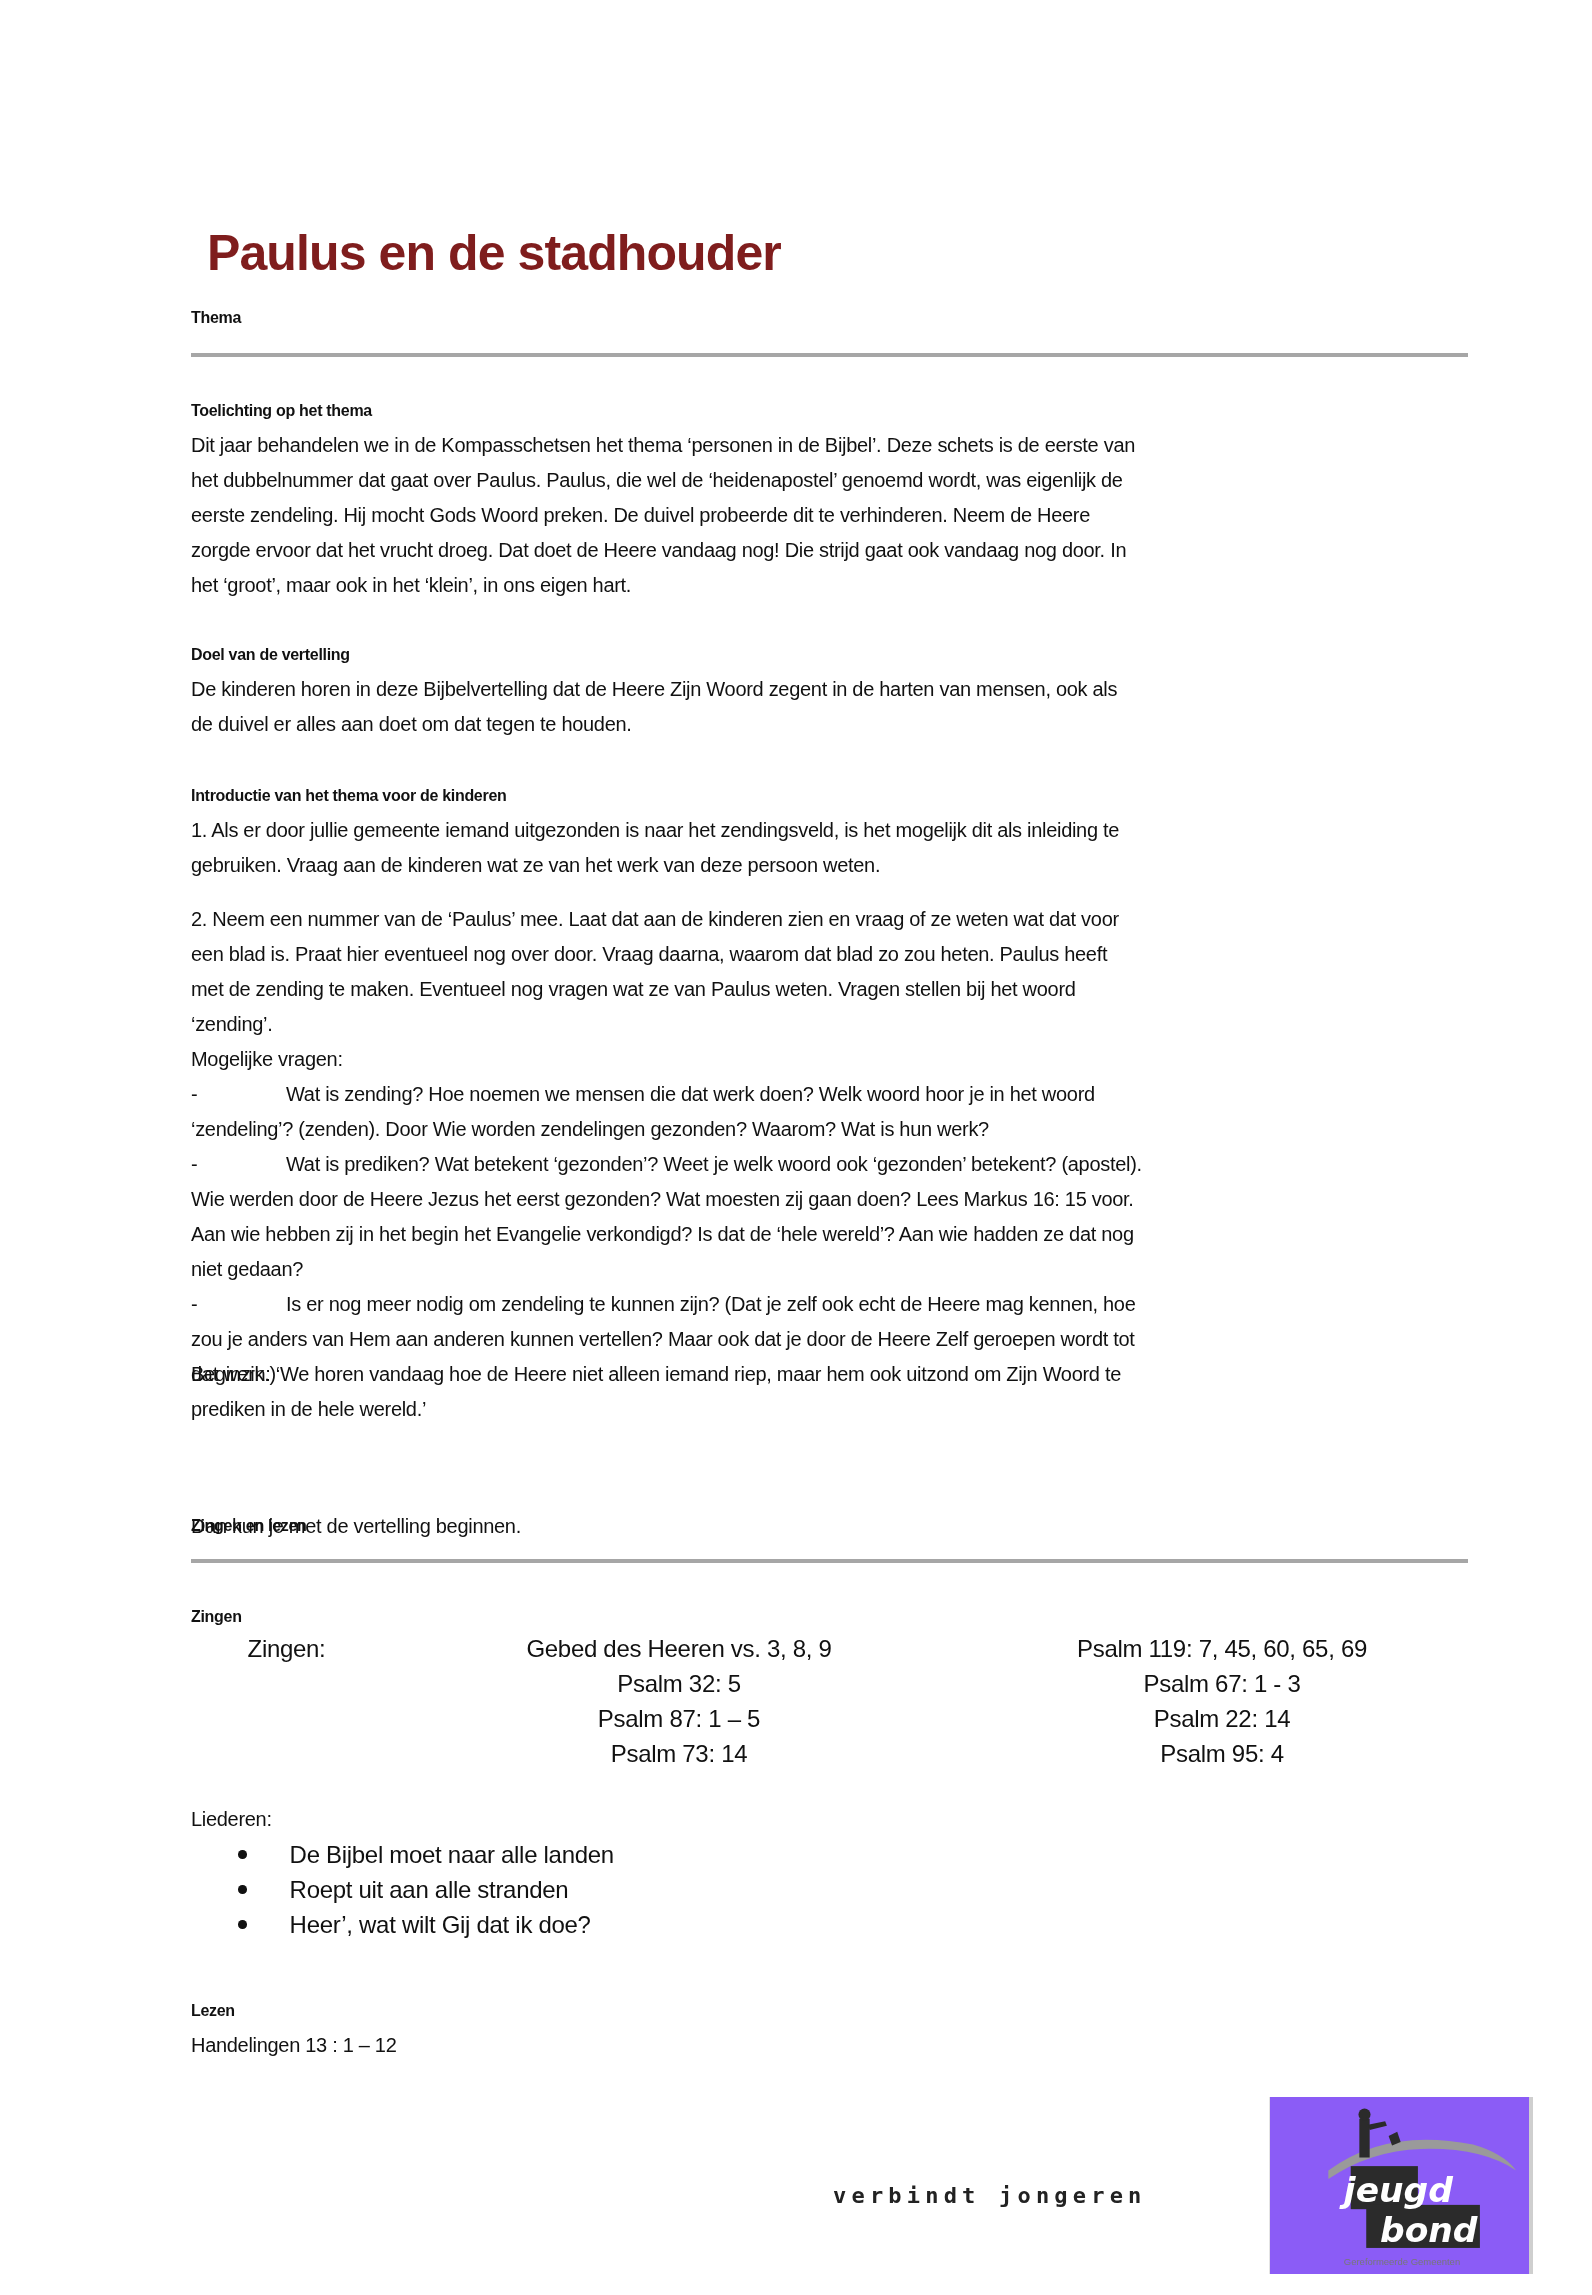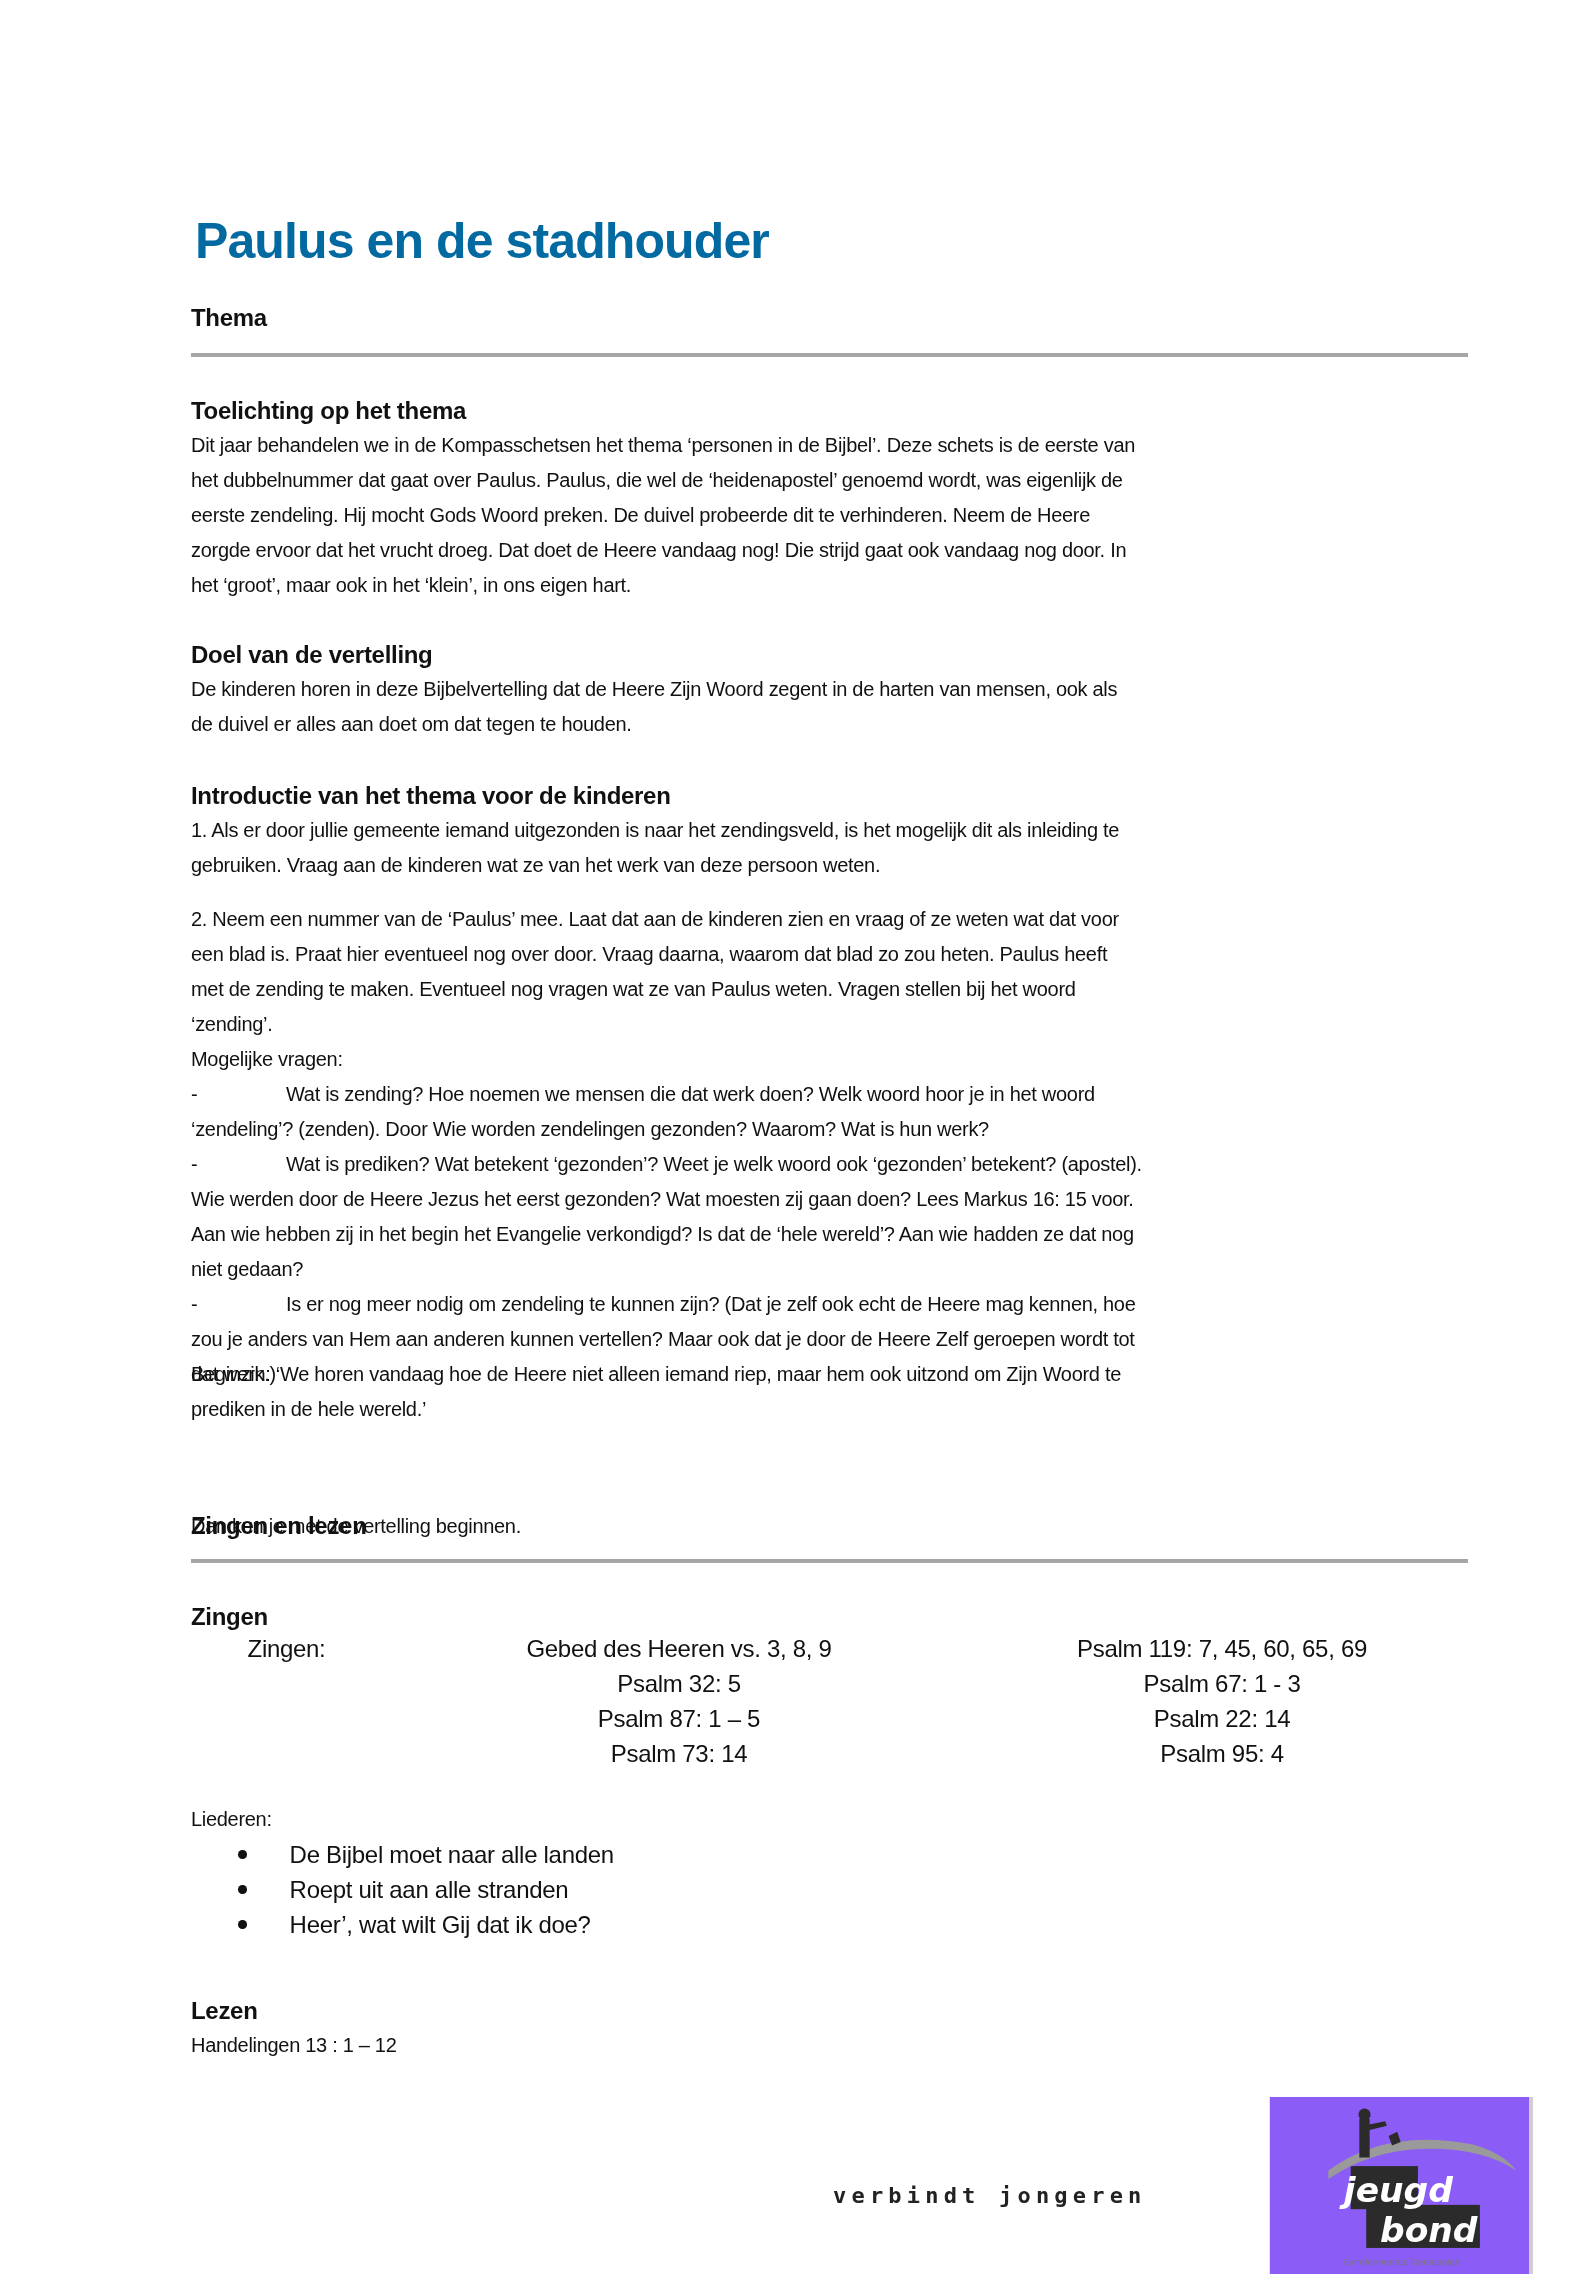--- a/index.html
+++ b/index.html
@@ -3,25 +3,25 @@
 <meta charset="utf-8">
 <style>
   html, body { margin: 0; padding: 0; background: #ffffff; }
   body {
     width: 1592px; height: 2295px; position: relative; overflow: hidden;
     font-family: "Liberation Sans", "DejaVu Sans", sans-serif;
     color: #111111;
   }
   .page { position: absolute; left: 191px; top: 0; width: 1277px; }
   .title {
-    position: absolute; left: 0; top: 207px; margin: 4px;
-    font-size: 50px; font-weight: bold; letter-spacing: -0.9px; color: #0369a1;
+    position: absolute; left: 0; top: 207px; margin: 16px;
+    font-size: 50px; font-weight: bold; letter-spacing: -0.9px; color: #7f1d1d;
     line-height: 60px;
   }
-  .h-bold { font-weight: bold; font-size: 24px; line-height: 35px; margin: 0; letter-spacing: -0.3px; }
+  .h-bold { font-weight: bold; font-size: 16px; line-height: 35px; margin: 0; letter-spacing: -0.3px; }
   .p { font-size: 20px; line-height: 35px; margin: 0; letter-spacing: -0.3px; }
   .abs { position: absolute; left: 0; width: 1277px; }
   .rule { position: absolute; left: 0; width: 1277px; height: 3.5px; background: #a6a6a6; }
   .q-row { display: flex; }
   .q-dash { width: 95px; flex: none; }
   .zing-grid { position: absolute; left: 0; width: 1277px; font-size: 24px; line-height: 35px; letter-spacing: -0.3px; }
   .zing-row { display: flex; text-align: center; }
   .zing-label { width: 191px; flex: none; }
   .zing-col1 { width: 594px; flex: none; }
   .zing-col2 { flex: 1; }

